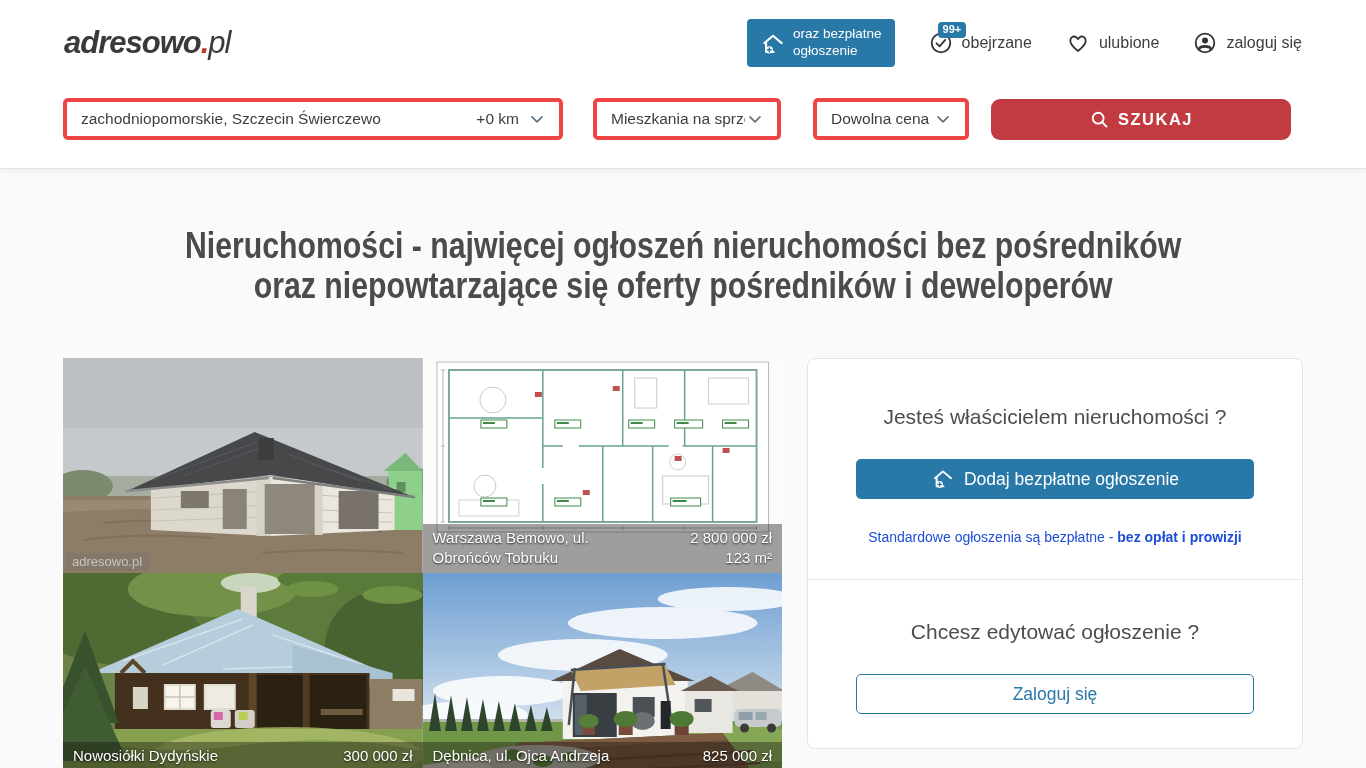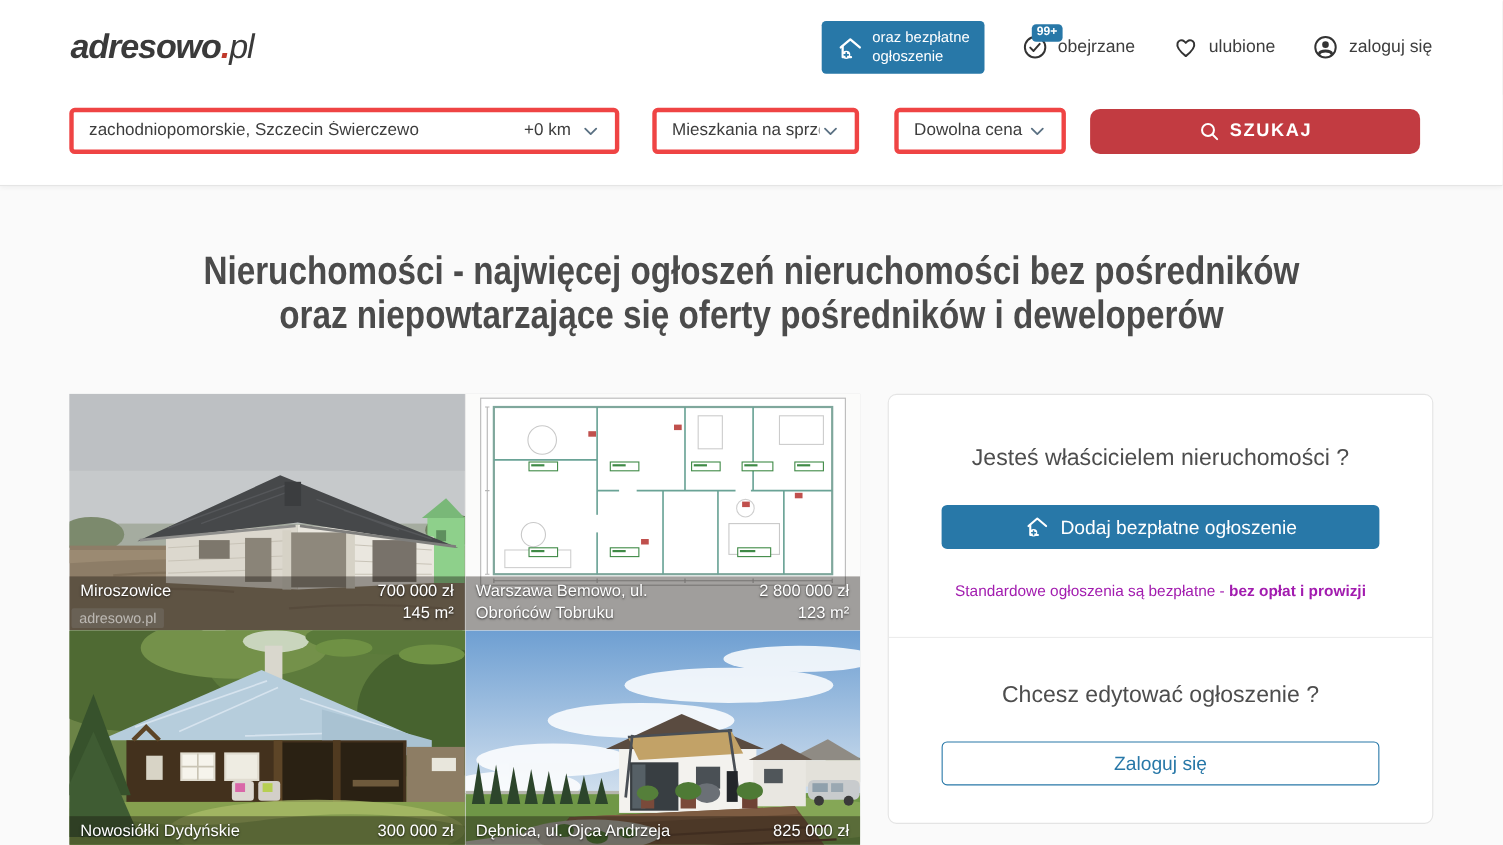--- a/index.html
+++ b/index.html
@@ -56,21 +56,21 @@
 
   
   .sidebar { flex:1; background:#fff; border:1px solid #e4e4e4; border-radius:8px; }
   .sb-section { padding:46px 48px 34px; text-align:center; }
   .sb-section + .sb-section { border-top:1px solid #ececec; padding-top:40px; }
   .sb-heading { font-size:21px; color:#4d4d4d; font-weight:400; margin-bottom:30px; }
   .sb-btn-primary { width:100%; height:40px; background:#2878a8; color:#fff; border:none; border-radius:5px;
                     font-size:17.5px; display:flex; align-items:center; justify-content:center; gap:9px; cursor:pointer; }
   .sb-btn-outline { width:100%; height:40px; background:#fff; color:#2878a8; border:1px solid #2878a8;
                     border-radius:5px; font-size:17.5px; cursor:pointer; }
-  .sb-note { margin-top:30px; font-size:14px; color:#a21caf; }
+  .sb-note { margin-top:30px; font-size:14px; color:#1d4ed8; }
   .sb-note b { font-weight:700; }
 
   .ico-stroke { stroke:#333; fill:none; stroke-width:1.8; stroke-linecap:round; stroke-linejoin:round; }
   .chev { stroke:#5b7183; fill:none; stroke-width:2; stroke-linecap:round; stroke-linejoin:round; }
 </style>
 </head>
 <body>
 
 <div class="header">
   <div class="header-top">
@@ -186,27 +186,20 @@
         <rect x="276" y="133" width="40" height="38" fill="#78726a"></rect>
         <rect x="196" y="126" width="62" height="50" fill="#8e887c"></rect>
         <rect x="194" y="124" width="8" height="54" fill="#d6d2c6"></rect>
         <rect x="252" y="125" width="8" height="52" fill="#d6d2c6"></rect>
         <polygon points="62,134 192,74 354,140 208,117" fill="#46484a"></polygon>
         <path d="M90 122 L200 82 M120 118 L208 86 M250 106 L330 132 M225 96 L300 124" stroke="#55575a" stroke-width="1.3" fill="none"></path>
         <rect x="196" y="80" width="15" height="22" fill="#3b3d3f"></rect>
         <line x1="64" y1="133" x2="206" y2="120" stroke="#8d8d8b" stroke-width="2.5"></line>
         <line x1="210" y1="120" x2="352" y2="139" stroke="#7e7e7c" stroke-width="2.5"></line>
       </svg>
-      <div class="overlay">
-        <span class="ov-name">Miroszowice</span>
-        <span class="ov-right">
-          <span>700 000 zł</span><br>
-          <span>145 m²</span>
-        </span>
-      </div>
       <span class="watermark">adresowo.pl</span>
     </div>
 
     <div class="card">
       <svg class="photo" viewBox="0 0 360 215" preserveAspectRatio="none">
         <rect width="360" height="215" fill="#fbfbfa"></rect>
         <rect x="14" y="4" width="332" height="170" fill="#ffffff" stroke="#b9b9b9" stroke-width="1"></rect>
         <rect x="26" y="12" width="308" height="152" fill="none" stroke="#7fa79c" stroke-width="2"></rect>
         <path d="M120 12 V164 M120 88 H334 M200 12 V88 M262 12 V88 M180 88 V164 M230 88 V164 M290 88 V164 M26 60 H120" stroke="#6aa396" stroke-width="1.5" fill="none"></path>
         <rect x="140" y="84" width="16" height="8" fill="#fff"></rect>

